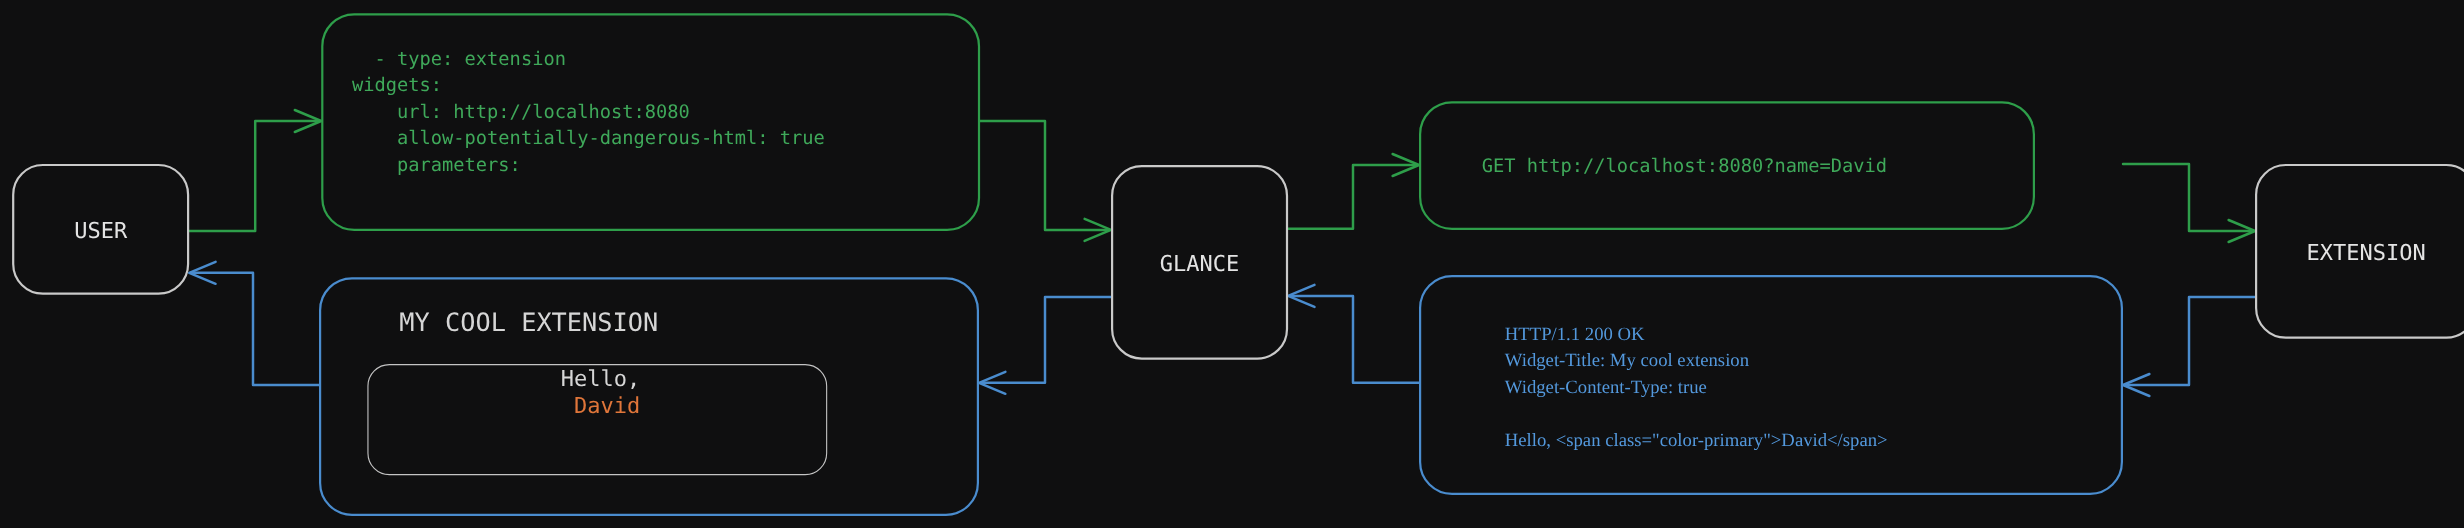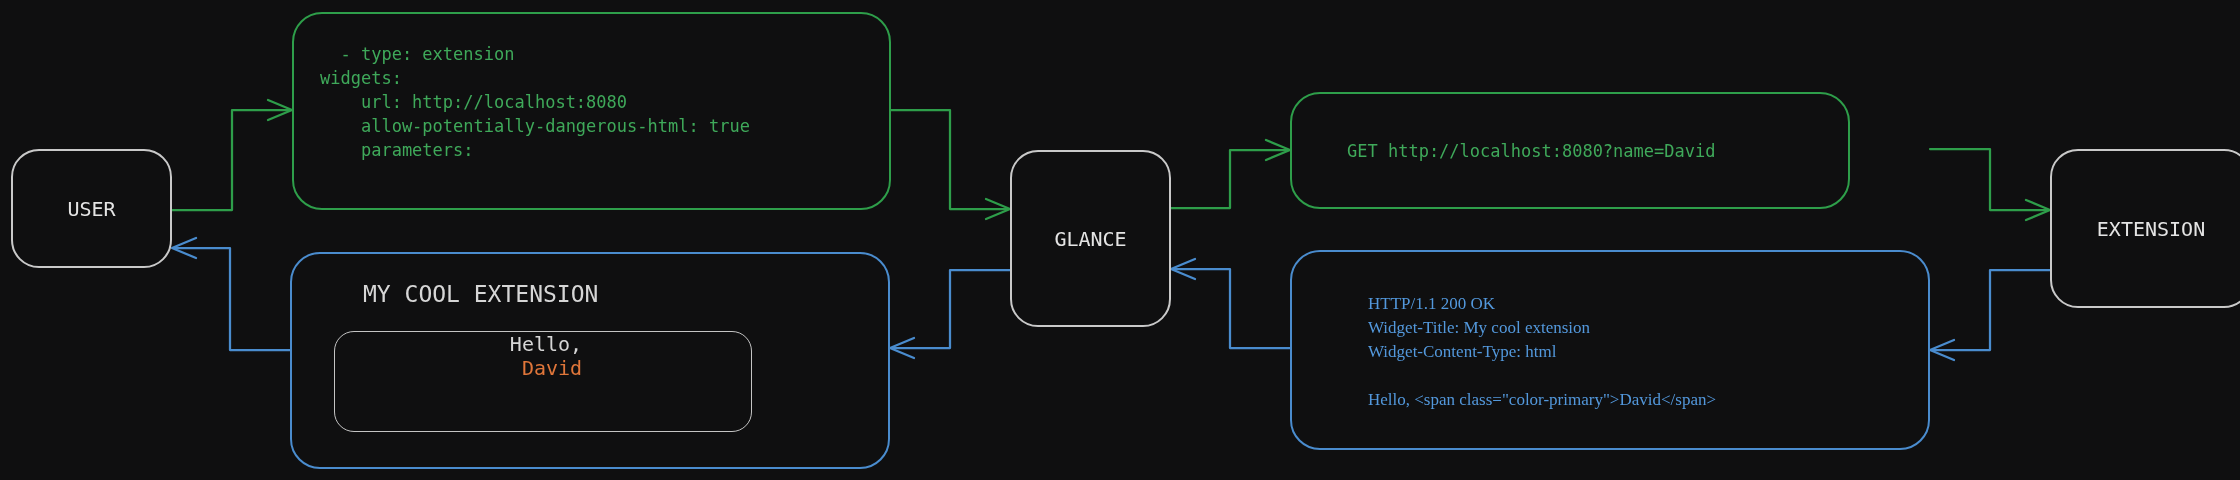--- a/index.html
+++ b/index.html
@@ -150,21 +150,21 @@
     <div class="code-line">    parameters:</div>
   </div>
 
   <div class="msgbox green green-text" id="request-box">
     <div class="code-line">GET http://localhost:8080?name=David</div>
   </div>
 
   <div class="msgbox blue blue-text" id="response-box">
     <div class="code-line">HTTP/1.1 200 OK</div>
     <div class="code-line">Widget-Title: My cool extension</div>
-    <div class="code-line">Widget-Content-Type: html</div>
+    <div class="code-line">Widget-Content-Type: true</div>
     <div class="code-line"></div>
     <div class="code-line">Hello, &lt;span class="color-primary"&gt;David&lt;/span&gt;</div>
   </div>
 
   <div class="msgbox blue" id="widget-box">
     <div id="widget-title">MY COOL EXTENSION</div>
     <div id="widget-content-box">
       <span>Hello, </span><span id="widget-greeting-name">David</span>
     </div>
   </div>

